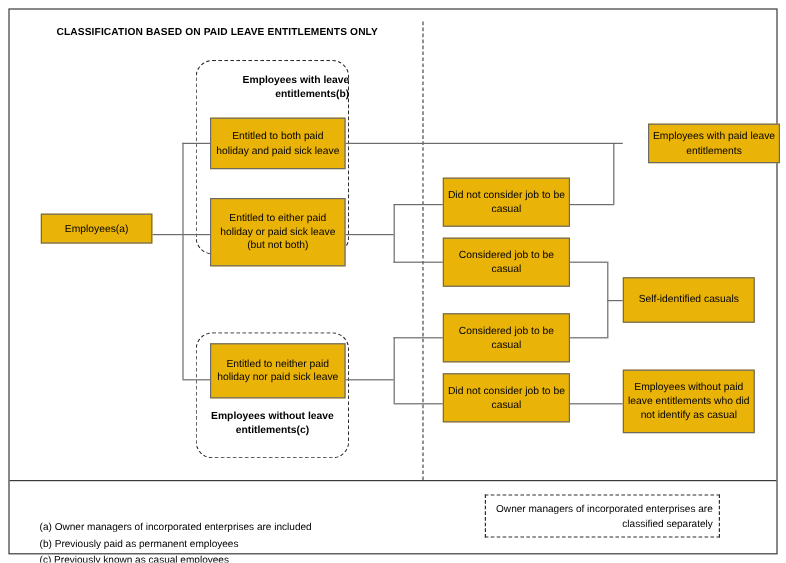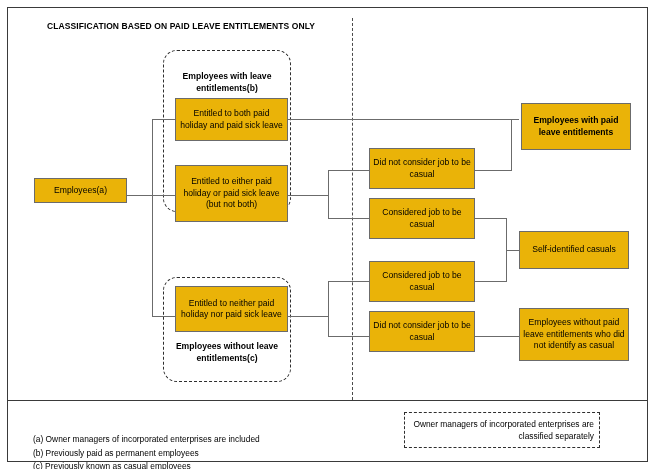--- a/index.html
+++ b/index.html
@@ -126,21 +126,21 @@
 <div id="canvas">
 
   <div class="frame"></div>
 
   <div class="divider"></div>
   <div class="footrule"></div>
 
   <div class="col-head" id="head-left">CLASSIFICATION BASED ON PAID LEAVE ENTITLEMENTS ONLY</div>
 
   <div class="group" style="left:163px;top:50px;width:128px;height:162px;"></div>
-  <div class="group-label" style="left:163px;top:70px;width:128px;">Employees with leave entitlements(b)</div>
+  <div class="group-label" style="left:163px;top:60px;width:128px;text-align:right;">Employees with leave entitlements(b)</div>
 
   <div class="group" style="left:163px;top:277px;width:128px;height:105px;"></div>
   <div class="group-label" style="left:163px;top:340px;width:128px;">Employees without leave entitlements(c)</div>
 
   <div class="ln h" style="left:127px;top:195px;width:25px;"></div>
 
   <div class="ln v" style="left:152px;top:119px;height:197px;"></div>
 
   <div class="ln h" style="left:152px;top:119px;width:23px;"></div>
 
@@ -178,21 +178,21 @@
   <div class="ln v" style="left:511px;top:119px;height:52px;"></div>
   <div class="ln h" style="left:511px;top:119px;width:8px;"></div>
 
   <div class="ln h" style="left:475px;top:218px;width:31px;"></div>
   <div class="ln h" style="left:475px;top:281px;width:31px;"></div>
   <div class="ln v" style="left:506px;top:218px;height:64px;"></div>
   <div class="ln h" style="left:506px;top:250px;width:13px;"></div>
 
   <div class="ln h" style="left:475px;top:336px;width:44px;"></div>
 
-  <div class="box" style="left:521px;top:103px;width:110px;height:47px;font-weight:bold;">Employees with paid leave entitlements</div>
+  <div class="box" style="left:540px;top:103px;width:110px;height:33px;">Employees with paid leave entitlements</div>
 
   <div class="box" style="left:519px;top:231px;width:110px;height:38px;">Self-identified casuals</div>
 
   <div class="box" style="left:519px;top:308px;width:110px;height:53px;">Employees without paid leave entitlements who did not identify as casual</div>
 
   <div class="box" style="left:34px;top:178px;width:93px;height:25px;">Employees(a)</div>
 
   <div class="footnotes">
     <div>(a) Owner managers of incorporated enterprises are included</div>
     <div>(b) Previously paid as permanent employees</div>

